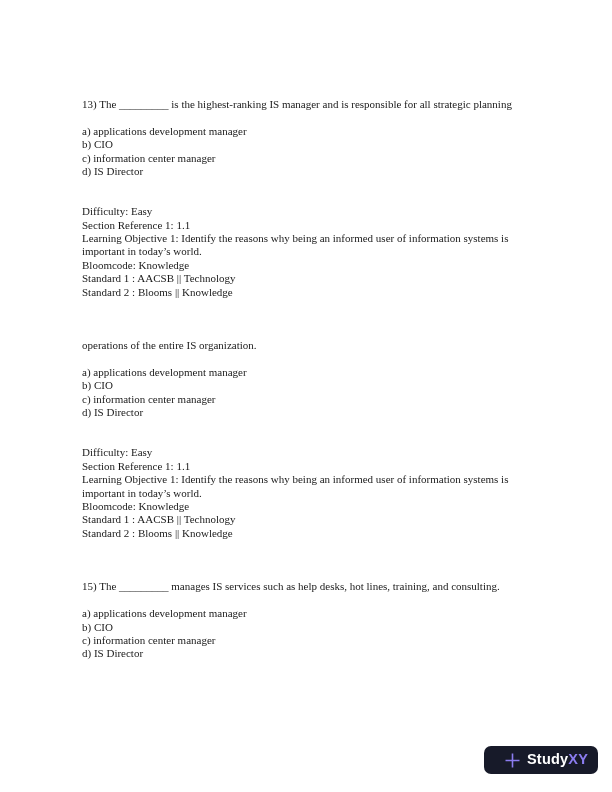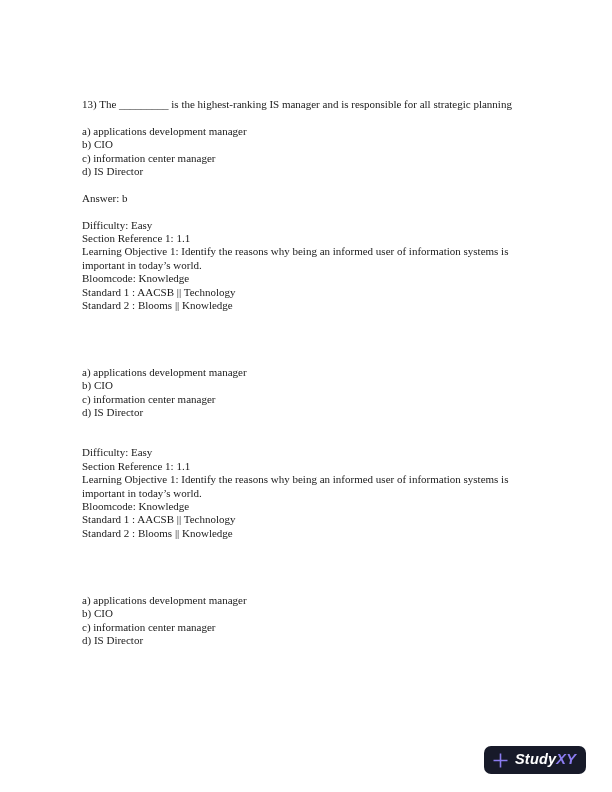--- a/index.html
+++ b/index.html
@@ -34,23 +34,22 @@
 
   .badge {
     position: absolute;
     left: 484px;
     top: 746px;
     height: 28px;
     background: #171a29;
     border-radius: 7px;
     display: flex;
     align-items: center;
-    padding: 0 10px 0 8px;
+    padding: 0 10px 0 20px;
     box-sizing: border-box;
-    font-style: italic;
   }
   .badge .plus-wrap {
     display: flex;
     align-items: center;
     margin-right: 6px;
   }
   .brand {
     font-family: "Liberation Sans", sans-serif;
     font-weight: 700;
     font-size: 14.5px;
@@ -69,51 +68,52 @@
   <div class="content">
 
     <section>
       <div class="line">13) The _________ is the highest-ranking IS manager and is responsible for all strategic planning</div>
       <div class="gap"></div>
       <div class="line">a) applications development manager</div>
       <div class="line">b) CIO</div>
       <div class="line">c) information center manager</div>
       <div class="line">d) IS Director</div>
       <div class="gap"></div>
-      <div class="line">Answer: b</div>
       <div class="gap"></div>
       <div class="line">Difficulty: Easy</div>
       <div class="line">Section Reference 1: 1.1</div>
       <div class="line">Learning Objective 1: Identify the reasons why being an informed user of information systems is</div>
       <div class="line">important in today’s world.</div>
       <div class="line">Bloomcode: Knowledge</div>
       <div class="line">Standard 1 : AACSB || Technology</div>
       <div class="line">Standard 2 : Blooms || Knowledge</div>
       <div class="gap3"></div>
     </section>
 
     <section>
+      <div class="line">operations of the entire IS organization.</div>
       <div class="gap"></div>
       <div class="line">a) applications development manager</div>
       <div class="line">b) CIO</div>
       <div class="line">c) information center manager</div>
       <div class="line">d) IS Director</div>
       <div class="gap"></div>
       <div class="gap"></div>
       <div class="line">Difficulty: Easy</div>
       <div class="line">Section Reference 1: 1.1</div>
       <div class="line">Learning Objective 1: Identify the reasons why being an informed user of information systems is</div>
       <div class="line">important in today’s world.</div>
       <div class="line">Bloomcode: Knowledge</div>
       <div class="line">Standard 1 : AACSB || Technology</div>
       <div class="line">Standard 2 : Blooms || Knowledge</div>
       <div class="gap3"></div>
     </section>
 
     <section>
+      <div class="line">15) The _________ manages IS services such as help desks, hot lines, training, and consulting.</div>
       <div class="gap"></div>
       <div class="line">a) applications development manager</div>
       <div class="line">b) CIO</div>
       <div class="line">c) information center manager</div>
       <div class="line">d) IS Director</div>
     </section>
 
   </div>
 
   <div class="badge">

